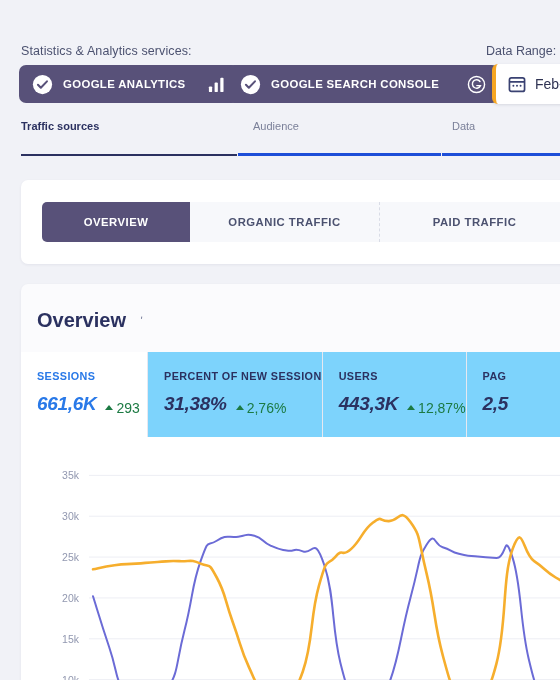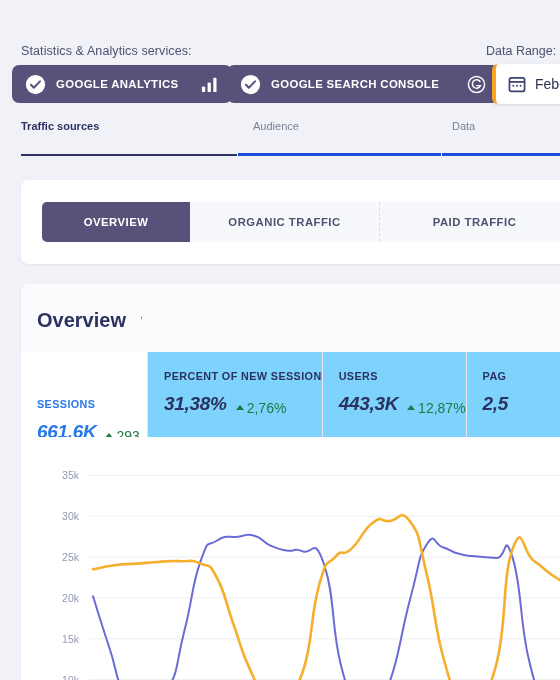--- a/index.html
+++ b/index.html
@@ -20,21 +20,21 @@
   .range-label {
     position:absolute; left:486px; top:22px;
     font-size:12.5px; color:#4c5270; white-space:nowrap;
   }
   .pill {
     position:absolute; top:43px; height:38px;
     background:#585179; border-radius:7px;
     display:flex; align-items:center; gap:10px;
     padding:0 13px; color:#ffffff;
   }
-  #pill-ga { left:12px; width:220px; }
+  #pill-ga { left:19px; width:220px; }
   #pill-gsc { left:227px; width:272px; }
   .pill-text {
     font-size:11.4px; font-weight:bold; letter-spacing:.35px;
     white-space:nowrap; flex:1;
   }
   .check-icon { width:21px; height:21px; flex:0 0 21px; }
   .trail-icon { width:19px; height:19px; flex:0 0 19px; }
 
   .daterange {
     position:absolute; left:492px; top:42px; height:40px; width:120px;
@@ -117,21 +117,21 @@
   }
   .kpi.active { background:#ffffff; }
   #kpi-0 { width:143px; }
   #kpi-1 { width:196px; }
   #kpi-2 { width:159px; }
   #kpi-3 { width:140px; }
   .kpi-name {
     font-size:10.8px; font-weight:bold; letter-spacing:.4px;
     color:#2b3160; white-space:nowrap;
   }
-  .kpi.active .kpi-name { color:#2979e8;margin-top:28px; }
+  .kpi.active .kpi-name { color:#2979e8; }
   .kpi-row { margin-top:11px; display:flex; align-items:baseline; gap:9px; white-space:nowrap; }
   .kpi-value { font-size:19px; font-weight:bold; color:#2b3160; letter-spacing:-.3px;font-style:italic; }
   .kpi.active .kpi-value { color:#2979e8; }
   .kpi-delta { font-size:14px; color:#1c7a43; display:flex; align-items:center; gap:3px; }
   .up-arrow {
     width:0; height:0; border-left:4px solid transparent;
     border-right:4px solid transparent; border-bottom:5px solid #1c7a43;
     display:inline-block;
   }
 

